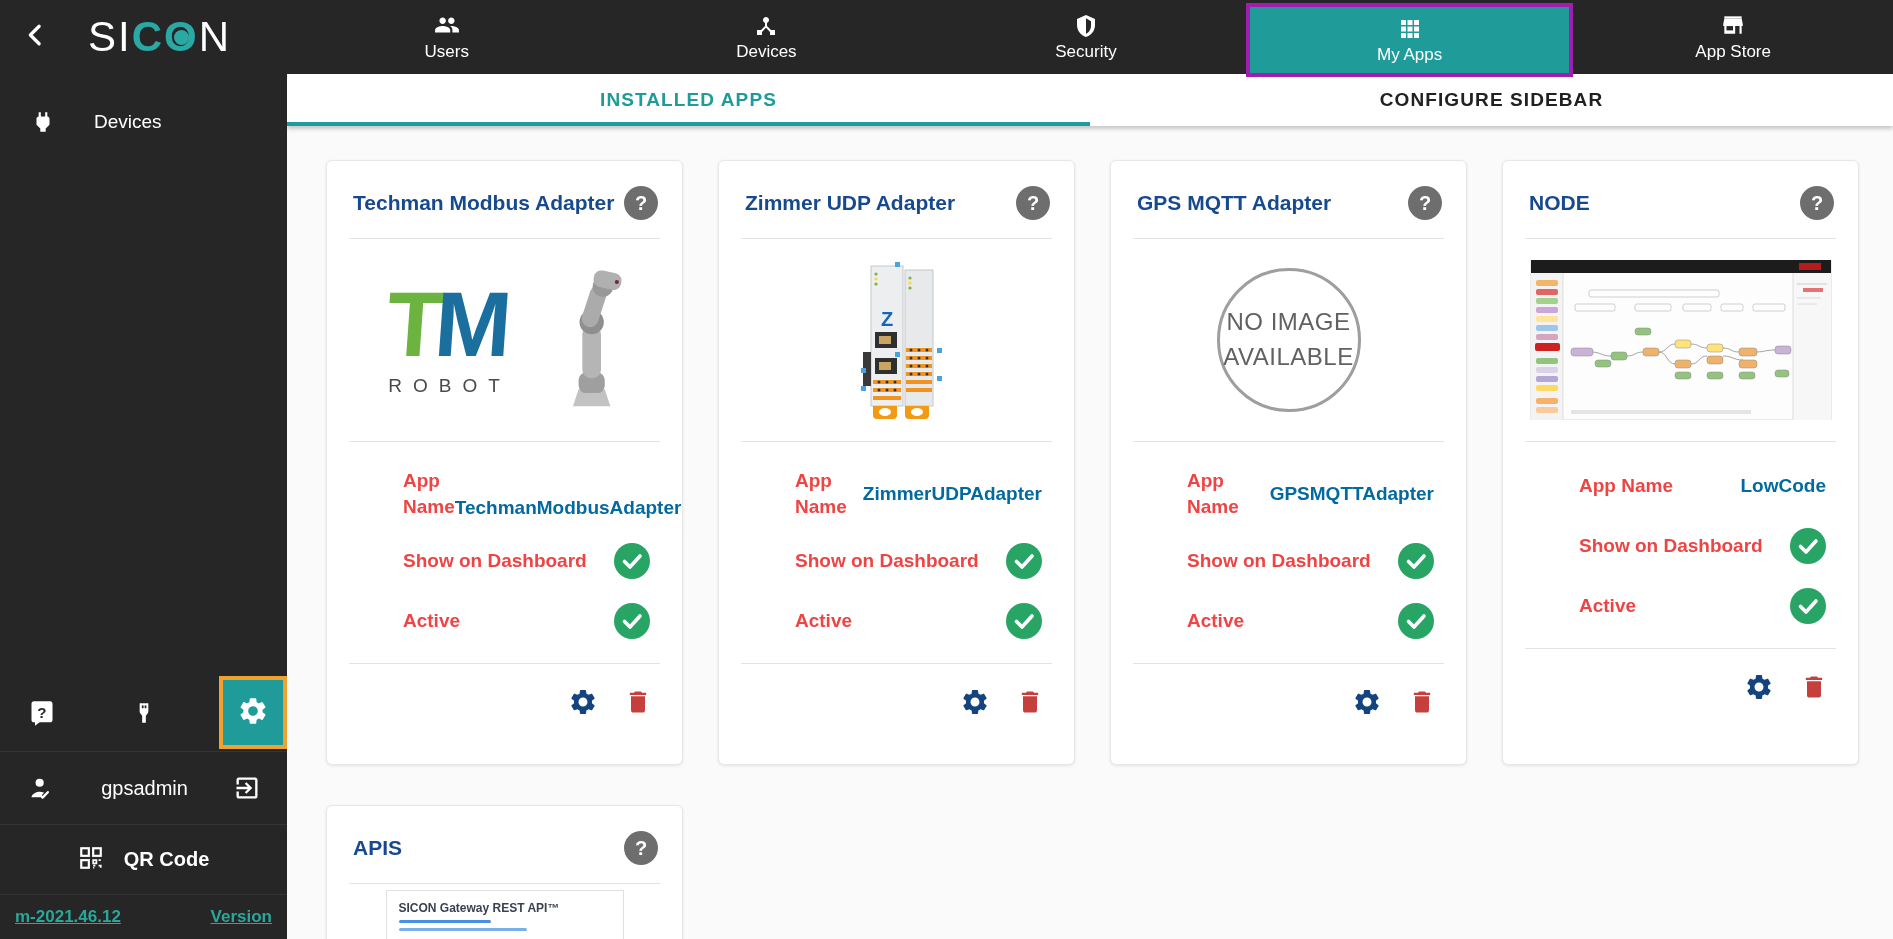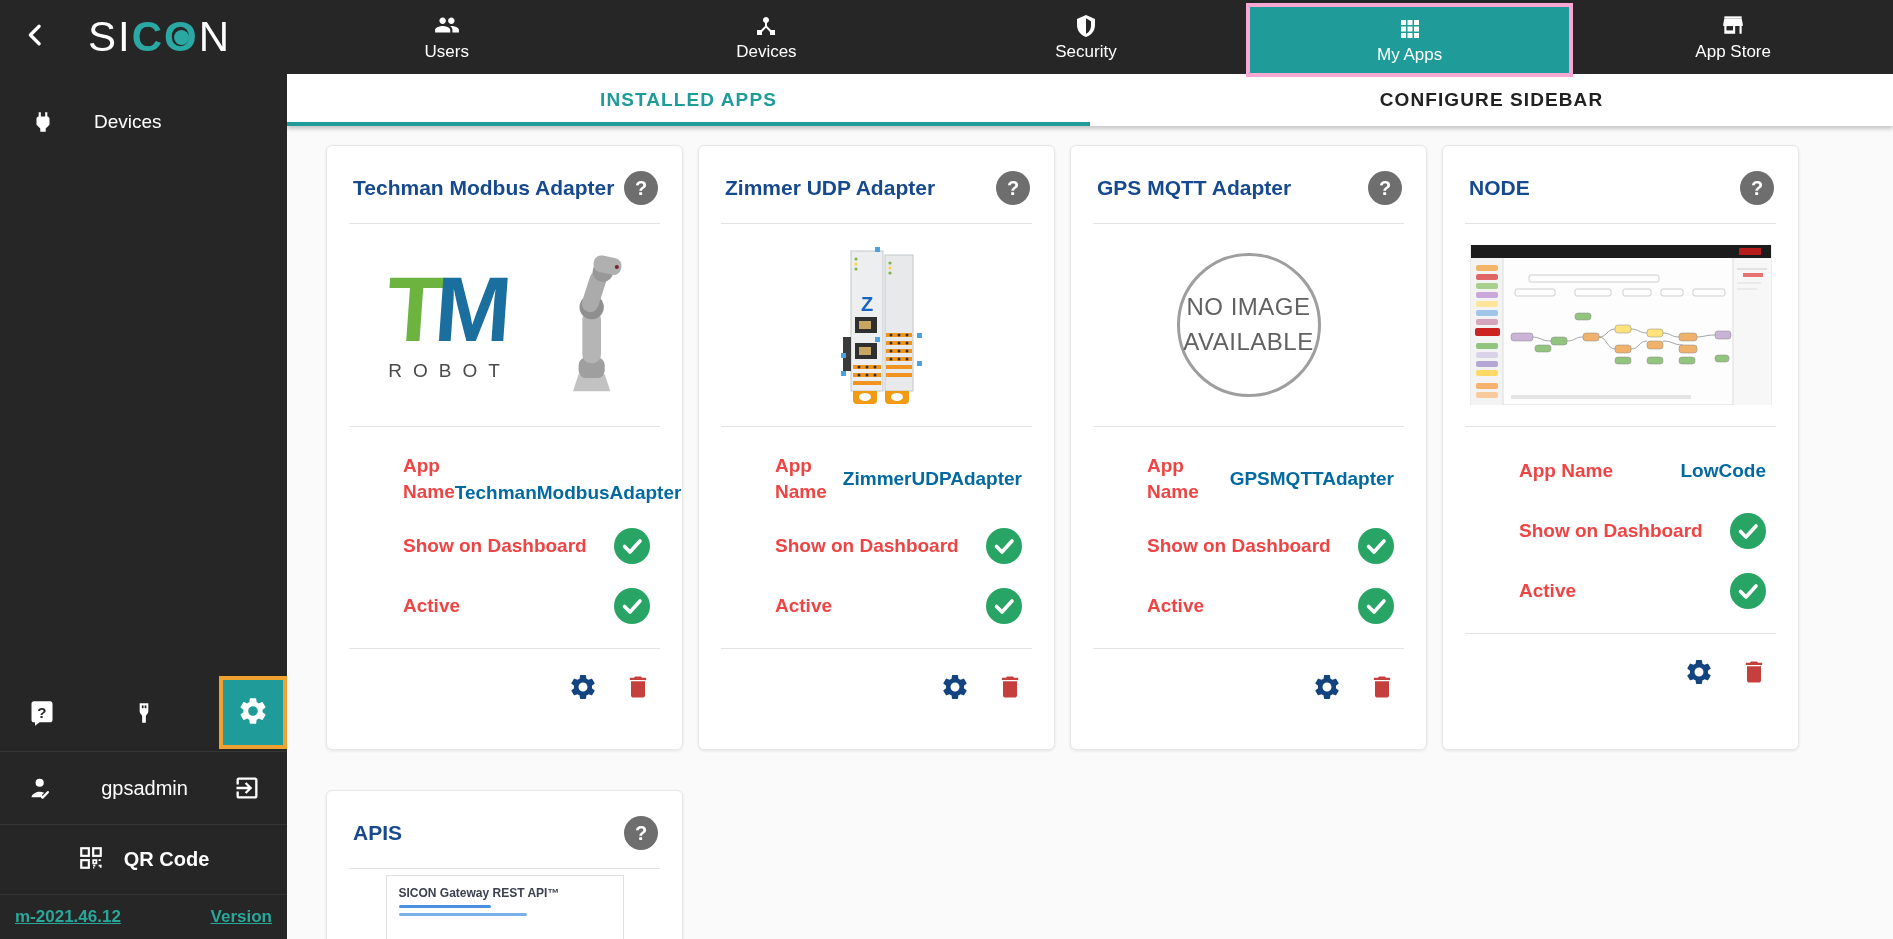--- a/index.html
+++ b/index.html
@@ -47,39 +47,39 @@
   .topnav {
     position: absolute; left: 287px; top: 0; right: 0; height: 74px;
     background: #262626; display: flex; z-index: 30; overflow: visible;
   }
   .nav-item {
     flex: 1; display: flex; flex-direction: column; align-items: center; justify-content: center;
     gap: 4px; color: #fff; font-size: 17px; cursor: pointer;
   }
   .nav-item .n-ico { height: 26px; display: flex; align-items: flex-end; }
   .nav-item.active {
-    background: #1f9c99; border: 4px solid #f9a8d4;
+    background: #1f9c99; border: 4px solid #a21caf;
     position: relative; top: 3px; height: 74px; z-index: 35;
   }
   
   .tabbar {
     position: absolute; left: 287px; top: 74px; right: 0; height: 52px;
     background: #ffffff; display: flex; z-index: 10;
     box-shadow: 0 3px 4px rgba(0,0,0,0.20);
   }
   .tab { flex: 1; display: flex; align-items: center; justify-content: center;
     font-size: 19px; font-weight: bold; letter-spacing: 1.1px; color: #212121;
     position: relative; cursor: pointer; }
   .tab.active { color: #1f9c99; }
   .tab.active::after { content: ""; position: absolute; left: 0; right: 0; bottom: 0; height: 4px; background: #1f9c99; }
   
   .content {
     position: absolute; left: 287px; top: 126px; right: 0; bottom: 0;
-    padding: 19px 0 0 39px;
-    display: flex; flex-wrap: wrap; align-content: flex-start; gap: 40px 15px;
+    padding: 34px 0 0 39px;
+    display: flex; flex-wrap: wrap; align-content: flex-start; gap: 40px 35px;
     overflow: hidden;
   }
   .card {
     width: 357px; min-height: 605px; background: #fff;
     border: 1px solid #e7e7e7; border-radius: 6px;
     box-shadow: 0 1px 3px rgba(0,0,0,0.09);
     display: flex; flex-direction: column; flex: none;
   }
   .card-head { display: flex; align-items: center; justify-content: space-between; padding: 25px 24px 18px 26px; }
   .card-title { font-size: 21px; font-weight: bold; color: #17498f; }

